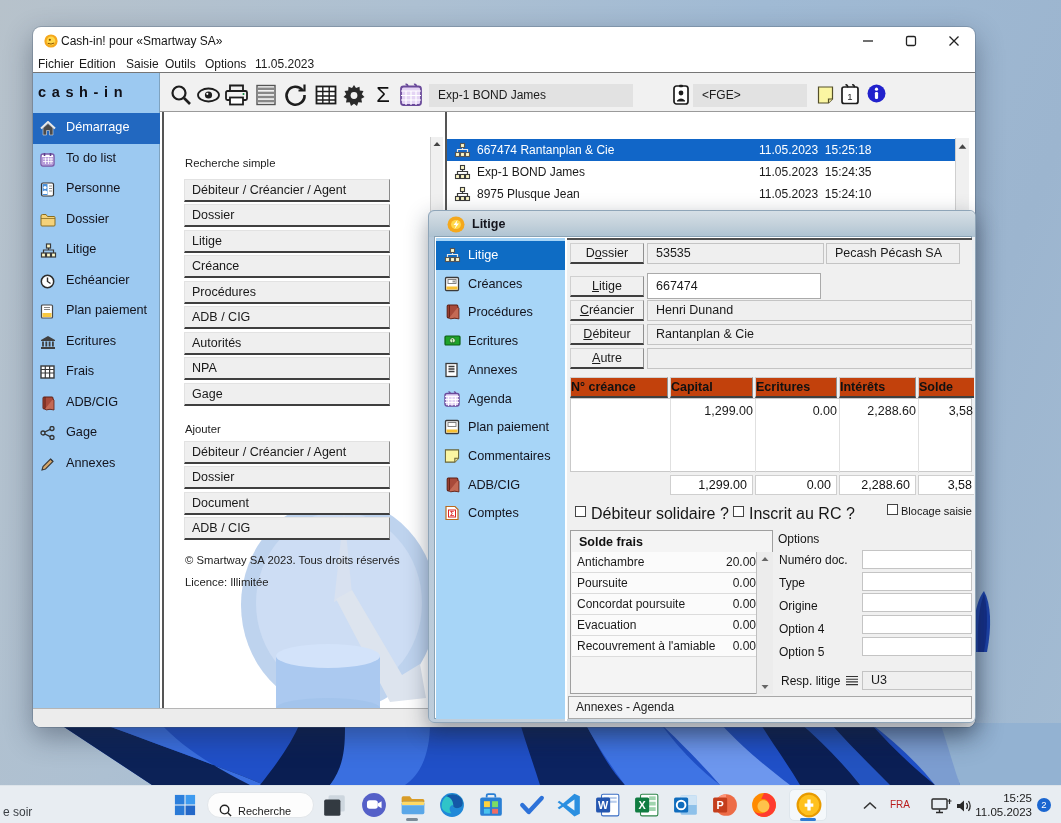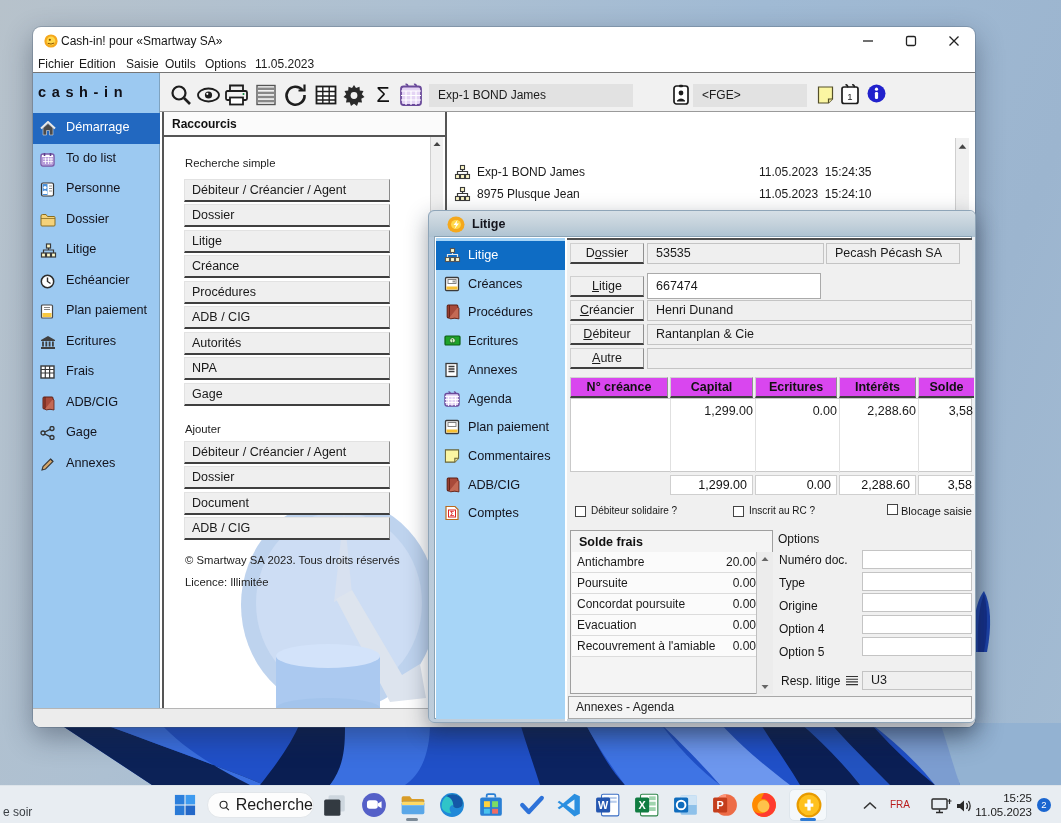--- a/index.html
+++ b/index.html
@@ -4,21 +4,21 @@
 *{margin:0;padding:0;box-sizing:border-box}
 html,body{width:1061px;height:823px;overflow:hidden}
 body{font-family:"Liberation Sans",sans-serif;position:relative;color:#111;
 background:linear-gradient(112deg,#b7c2cb 0%,#adc0d2 30%,#a0bad4 55%,#9cb5cf 80%,#a4bcd3 100%)}
 .abs{position:absolute}
 svg{display:block}
 
 #taskbar{position:absolute;left:0;top:785px;width:1061px;height:38px;background:#e8edf2;border-top:1px solid #dde4ea}
 #esoir{position:absolute;left:3px;top:805px;font-size:12px;color:#3a3f44}
 .tb-ic{position:absolute;top:6px;width:26px;height:26px}
-#searchpill{position:absolute;left:207px;top:6px;width:107px;height:26px;background:#fdfdfd;border:1px solid #e2e6ea;border-radius:13px;display:flex;align-items:center;font-size:16px;color:#1b1b1b}
+#searchpill{position:absolute;left:207px;top:6px;width:107px;height:26px;background:#fdfdfd;border:1px solid #e2e6ea;border-radius:13px;display:flex;align-items:flex-end;font-size:11px;color:#1b1b1b}
 
 #win{position:absolute;left:33px;top:27px;width:942px;height:700px;background:#fff;border-radius:8px;box-shadow:0 10px 28px rgba(30,40,60,.42), 0 0 0 1px rgba(90,110,130,.35)}
 #titlebar{position:absolute;left:0;top:0;width:100%;height:28px}
 #wtitle{position:absolute;left:28px;top:7px;font-size:12px;color:#151515}
 .wbtn{position:absolute;top:0;width:14px;height:28px;color:#222}
 #menubar{position:absolute;left:0;top:28px;width:100%;height:18px;font-size:12px;color:#1a1a1a;border-bottom:1px solid #767676}
 .mi{position:absolute;top:2px}
 #sidebar{position:absolute;left:0;top:46px;width:127px;height:635px;background:#9cc9f1;border-right:1px solid #7fa3c0}
 #logo{position:absolute;left:5px;top:11px;font-size:14.5px;font-weight:bold;letter-spacing:0.8px;color:#101018}
 .sit{position:absolute;left:0;width:127px;height:30.5px;font-size:12.7px;color:#13131c}
@@ -49,27 +49,27 @@
 #dlgtitle{position:absolute;left:43px;top:6px;font-size:12.5px;font-weight:bold;color:#14141c}
 #dlgbody{position:absolute;left:6px;top:26px;width:536px;height:481px;background:#f0f0f0;border:1px solid #fff;outline:1px solid #8aa3b5}
 #dnav{position:absolute;left:0;top:0;width:129px;height:481px;background:#a7d5f7}
 .dit{position:absolute;left:0;width:129px;height:29px;font-size:12.7px;color:#13131c}
 .dit .lb{position:absolute;left:32px;top:7px}
 .dit svg{position:absolute;left:8px;top:6px}
 .dit.sel{background:#0e6cc4;color:#fff}
 #dform{position:absolute;left:129px;top:0;width:407px;height:481px;background:#f0f0f0;border-top:2px solid #4f4f4f}
 .fbtn{position:absolute;left:5px;width:74px;height:21px;background:#f0f0f0;border:1px solid #d0d0d0;border-right:1px solid #909090;border-bottom:2px solid #3f3f3f;font-size:12.5px;color:#191919;text-align:center;line-height:18px}
 .ffld{position:absolute;background:#efefef;border:1px solid #c4c4c4;font-size:12.5px;color:#1a1a1a;line-height:19px;padding-left:8px;height:21px}
-.thd{position:absolute;top:137px;height:21px;background:#d946ef;border:1px solid #d0d0d0;border-right:1px solid #909090;border-bottom:2px solid #3f3f3f;font-size:12.5px;font-weight:bold;color:#111;text-align:center;line-height:18px}
+.thd{position:absolute;top:137px;height:21px;background:#c2410c;border:1px solid #d0d0d0;border-right:1px solid #909090;border-bottom:2px solid #3f3f3f;font-size:12.5px;font-weight:bold;color:#111;text-align:left;line-height:18px}
 #tbody{position:absolute;left:5px;top:158px;width:402px;height:74px;background:#fff;border:1px solid #c9c9c9}
 .tsep{position:absolute;top:0;width:1px;height:74px;background:#e0e0e0}
 .tval{position:absolute;top:5px;font-size:12.5px;color:#1a1a1a;text-align:right}
 .tot{position:absolute;top:235px;height:20px;background:#fff;border:1px solid #cfcfcf;font-size:12.5px;text-align:right;line-height:18px;padding-right:5px}
 .cbx{position:absolute;width:11px;height:11px;background:#fff;border:1px solid #444}
-.cbl{position:absolute;font-size:10px;color:#161616;white-space:nowrap}
+.cbl{position:absolute;font-size:16px;color:#161616;white-space:nowrap}
 #sfbox{position:absolute;left:5px;top:290px;width:203px;height:164px;background:#f4f4f4;border:1px solid #9f9f9f}
 .sfrow{position:absolute;left:1px;width:188px;height:21px;border-bottom:1px solid #dcdcdc;font-size:12px;color:#1a1a1a;background:#fbfbfb}
 .sfv{position:absolute;right:4px;top:3px}
 .sfn{position:absolute;left:5px;top:3px}
 #sfsb{position:absolute;left:185px;top:21px;width:17px;height:142px;background:#ececec;border-left:1px solid #c0c0c0}
 .olab{position:absolute;font-size:12px;color:#161616}
 .oinp{position:absolute;left:297px;width:110px;height:19px;background:#fff;border:1px solid #c4c4c4}
 #dbottom{position:absolute;left:3px;top:456px;width:404px;height:23px;background:#f4f4f4;border:1px solid #a8a8a8;font-size:12px;color:#222;line-height:21px;padding-left:7px}
 </style></head>
 <body>
@@ -401,23 +401,20 @@
         <path d="M4.5 1 Q6.5 0.2 6.8 3.4 M11.2 1 Q13.2 0.2 13.5 3.4" fill="none" stroke="#1d1d1d" stroke-width="1.6"></path>
         <text x="9" y="16" text-anchor="middle" font-size="9.5" fill="#1d1d1d" font-family="Liberation Sans">1</text>
       </svg>
 <svg class="tbi" style="left:707px;top:11px" width="19" height="19" viewBox="0 0 19 19">
         <circle cx="9.5" cy="9.5" r="9" fill="#2222cc"></circle>
         <circle cx="9.5" cy="5.2" r="1.6" fill="#fff"></circle>
         <rect x="7.9" y="8" width="3.2" height="7" rx="1.3" fill="#fff"></rect>
       </svg>
 </div>
 <div id="racc">
-<div id="racchead">
-        <span style="position:absolute;left:8px;top:5px">Raccourcis</span>
-      </div>
 <div class="rlab" style="top:45px">Recherche simple</div>
 <svg class="abs" style="left:60px;top:330px" width="225" height="266" viewBox="0 0 225 266">
 <ellipse cx="115" cy="163" rx="98" ry="106" fill="#bed3ee"></ellipse>
 <ellipse cx="115" cy="161" rx="83" ry="91" fill="#cdddf4"></ellipse>
 <path d="M120 70 L128 152 L110 160 Z" fill="#d8e1f0"></path>
 <path d="M128 148 L178 233 L196 222 L202 256 L166 260 L112 157 Z" fill="#dde4ee"></path>
 <rect x="52" y="214" width="104" height="52" fill="#abc9f0"></rect>
 <ellipse cx="104" cy="266" rx="52" ry="10" fill="#a3c4ec"></ellipse>
 <ellipse cx="104" cy="214" rx="52" ry="12" fill="#d3e3fa"></ellipse>
 </svg>
@@ -437,20 +434,31 @@
 <div class="rbtn" style="top:405px">ADB / CIG</div>
 <div class="rlab" style="top:442px">© Smartway SA 2023. Tous droits réservés</div>
 <div class="rlab" style="top:464px">Licence: Illimitée</div>
 <div id="raccsb">
         <svg style="margin:2px 0 0 1px" width="10" height="10" viewBox="0 0 10 10">
           <path d="M1.5 7 L5 3 L8.5 7Z" fill="#444"></path>
         </svg>
       </div>
 </div>
 <div id="histo">
+<div class="hrow sel" style="top:27px">
+        <svg style="position:absolute;left:7px;top:3px" width="17" height="16" viewBox="0 0 17 15">
+          <path d="M8.5 4 V7 M3.5 10 V7 H13.5 V10" fill="none" stroke="#e8e8e8" stroke-width="1.2"></path>
+          <rect x="6.5" y="1" width="4" height="4" fill="#fdf8c8" stroke="#555" stroke-width="1.1"></rect>
+          <rect x="1.5" y="10" width="4" height="4" fill="#fdf8c8" stroke="#555" stroke-width="1.1"></rect>
+          <rect x="6.5" y="10" width="4" height="4" fill="#fdf8c8" stroke="#555" stroke-width="1.1"></rect>
+          <rect x="11.5" y="10" width="4" height="4" fill="#fdf8c8" stroke="#555" stroke-width="1.1"></rect>
+        </svg>
+        <span class="nm">667474 Rantanplan &amp; Cie</span>
+        <span class="dt">11.05.2023&nbsp;&nbsp;15:25:18</span>
+      </div>
 <div class="hrow" style="top:49px">
         <svg style="position:absolute;left:7px;top:3px" width="17" height="16" viewBox="0 0 17 15">
           <path d="M8.5 4 V7 M3.5 10 V7 H13.5 V10" fill="none" stroke="#3a3a3a" stroke-width="1.2"></path>
           <rect x="6.5" y="1" width="4" height="4" fill="#fdf8c8" stroke="#3a3a3a" stroke-width="1.1"></rect>
           <rect x="1.5" y="10" width="4" height="4" fill="#fdf8c8" stroke="#3a3a3a" stroke-width="1.1"></rect>
           <rect x="6.5" y="10" width="4" height="4" fill="#fdf8c8" stroke="#3a3a3a" stroke-width="1.1"></rect>
           <rect x="11.5" y="10" width="4" height="4" fill="#fdf8c8" stroke="#3a3a3a" stroke-width="1.1"></rect>
         </svg>
         <span class="nm">Exp-1 BOND James</span>
         <span class="dt">11.05.2023&nbsp;&nbsp;15:24:35</span>

